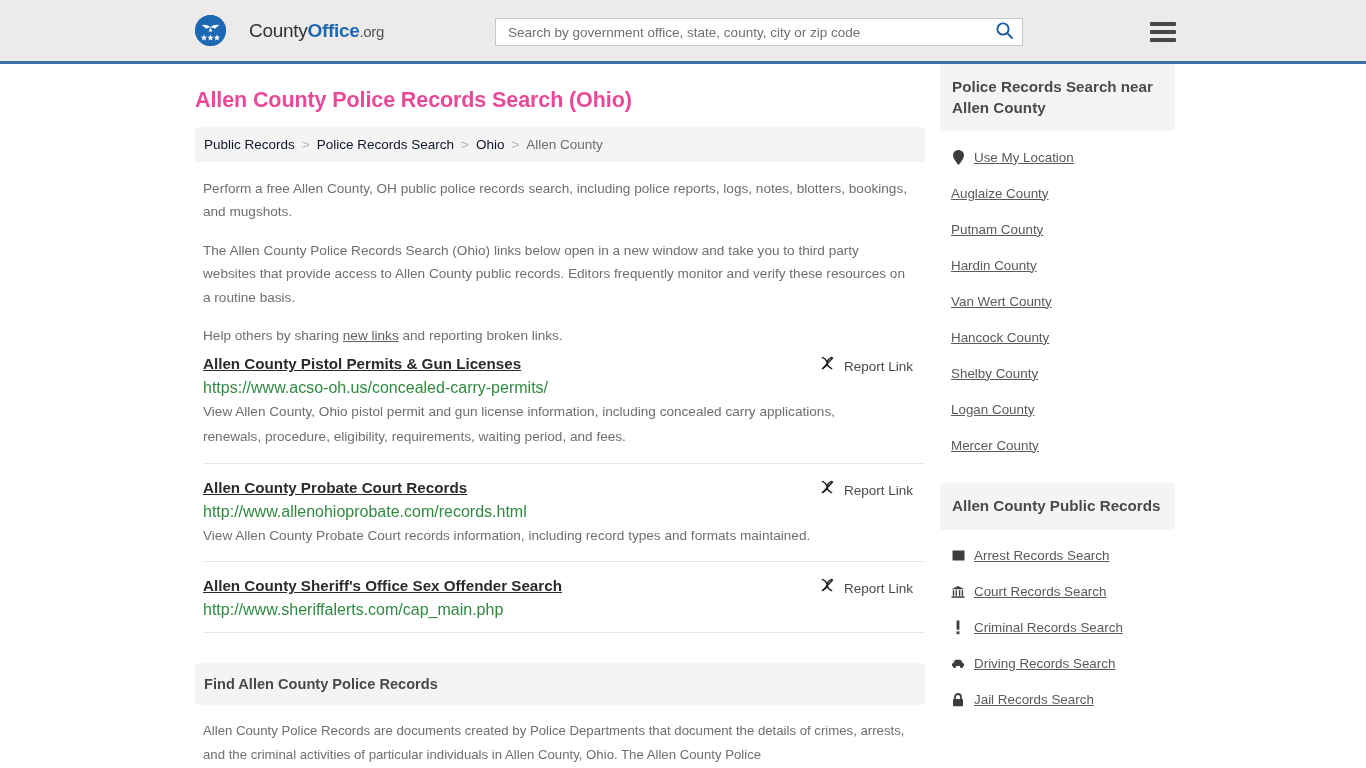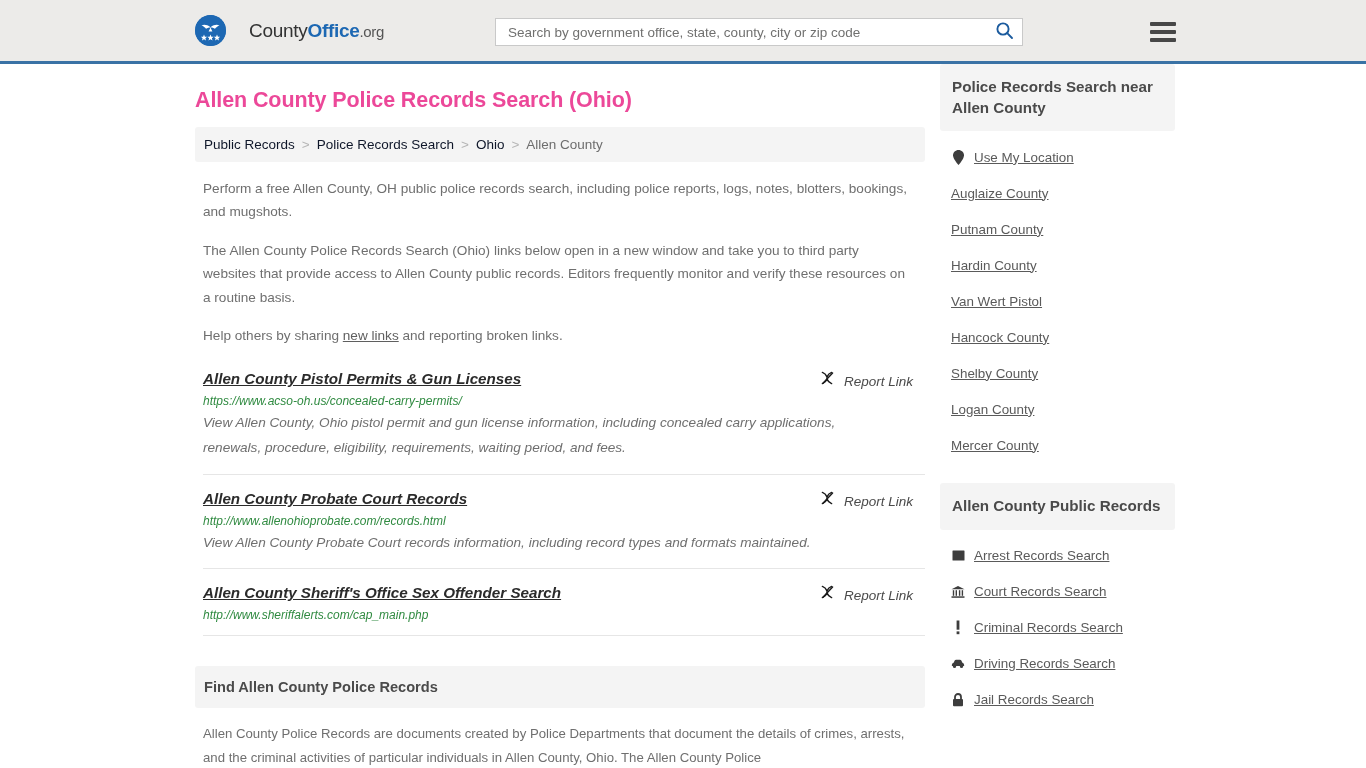--- a/index.html
+++ b/index.html
@@ -138,21 +138,21 @@
     padding-left: 8px;
     padding-right: 12px;
   }
   p.intro a {
     color: #5f5f5f;
     text-decoration: underline;
     cursor: pointer;
   }
 
   
-  .results { margin-top: 22px; padding-left: 8px; font-style: italic; }
+  .results { margin-top: 7px; padding-left: 8px; }
   .result {
     border-bottom: 1px solid #e6e6e6;
     padding-bottom: 13px;
     margin-bottom: 14px;
   }
   .result:last-child { border-bottom: 1px solid #e6e6e6; }
   .result-head {
     display: flex;
     align-items: flex-start;
     justify-content: space-between;
@@ -170,21 +170,21 @@
     align-items: flex-end;
     gap: 8px;
     font-size: 13.5px;
     color: #4a4a4a;
     cursor: pointer;
     white-space: nowrap;
     margin-top: 1px;
     padding-right: 12px;
   }
   .result-url {
-    font-size: 12px;
+    font-size: 16px;
     color: #2f8a40;
     margin-top: 5px;
     cursor: pointer;
     word-break: break-all;
   }
   .result-desc {
     font-size: 13.6px;
     color: #6f6f6f;
     line-height: 1.82;
     margin-top: 3px;
@@ -392,21 +392,21 @@
         <li>
           <a>Auglaize County</a>
         </li>
         <li>
           <a>Putnam County</a>
         </li>
         <li>
           <a>Hardin County</a>
         </li>
         <li>
-          <a>Van Wert Pistol</a>
+          <a>Van Wert County</a>
         </li>
         <li>
           <a>Hancock County</a>
         </li>
         <li>
           <a>Shelby County</a>
         </li>
         <li>
           <a>Logan County</a>
         </li>

